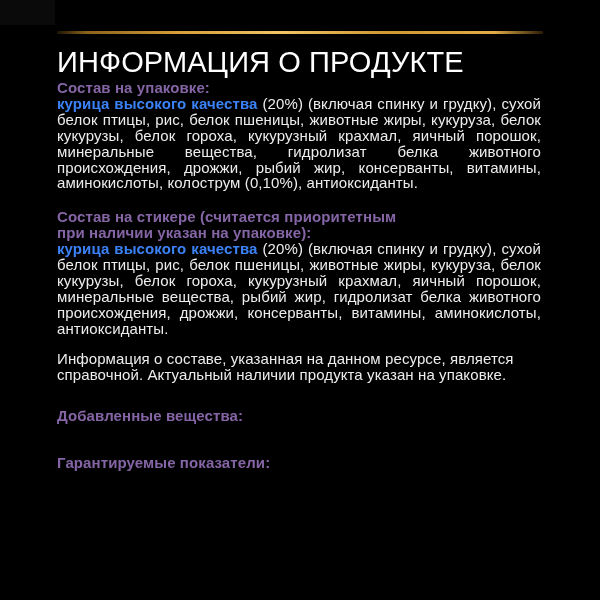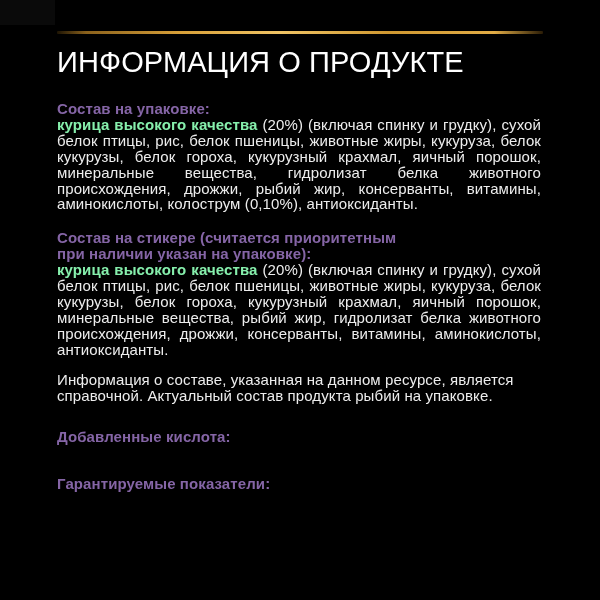--- a/index.html
+++ b/index.html
@@ -60,23 +60,23 @@
     font-weight: 700;
     color: var(--heading-text, #8565a6);
     white-space: pre-line;
   }
   .section-body {
     margin: 0;
     text-align: justify;
   }
   .section-body .lead-bold {
     font-weight: 700;
-    color: #86efac;
+    color: #3b82f6;
   }
-  .sec-pack        { margin-top: 21px; }
+  .sec-pack        { }
   .sec-sticker     { margin-top: 18px; }
   .disclaimer-note { margin: 14px 0 0 0; text-align: left; }
   .sec-additives   { margin-top: 26px; }
   .sec-guaranteed  { margin-top: 31px; }
 </style>
 </head>
 <body>
 
 <div class="page">
 
@@ -92,24 +92,24 @@
       <h2 class="section-heading">Состав на упаковке:</h2>
       <p class="section-body"><span class="lead-bold">курица высокого качества</span> <span>(20%) (включая спинку и грудку), сухой белок птицы, рис, белок пшеницы, животные жиры, кукуруза, белок кукурузы, белок гороха, кукурузный крахмал, яичный порошок, минеральные вещества, гидролизат белка животного происхождения, дрожжи, рыбий жир, консерванты, витамины, аминокислоты, колострум (0,10%), антиоксиданты.</span></p>
     </section>
 
     <section class="sec-sticker">
       <h2 class="section-heading">Состав на стикере (считается приоритетным
 при наличии указан на упаковке):</h2>
       <p class="section-body"><span class="lead-bold">курица высокого качества</span> <span>(20%) (включая спинку и грудку), сухой белок птицы, рис, белок пшеницы, животные жиры, кукуруза, белок кукурузы, белок гороха, кукурузный крахмал, яичный порошок, минеральные вещества, рыбий жир, гидролизат белка животного происхождения, дрожжи, консерванты, витамины, аминокислоты, антиоксиданты.</span></p>
     </section>
 
-    <p class="disclaimer-note">Информация о составе, указанная на данном ресурсе, является справочной. Актуальный состав продукта рыбий на упаковке.</p>
+    <p class="disclaimer-note">Информация о составе, указанная на данном ресурсе, является справочной. Актуальный наличии продукта указан на упаковке.</p>
 
     <section class="sec-additives">
-      <h2 class="section-heading">Добавленные кислота:</h2>
+      <h2 class="section-heading">Добавленные вещества:</h2>
     </section>
 
     <section class="sec-guaranteed">
       <h2 class="section-heading">Гарантируемые показатели:</h2>
     </section>
 
   </div>
 </div>
 
 </body></html>

